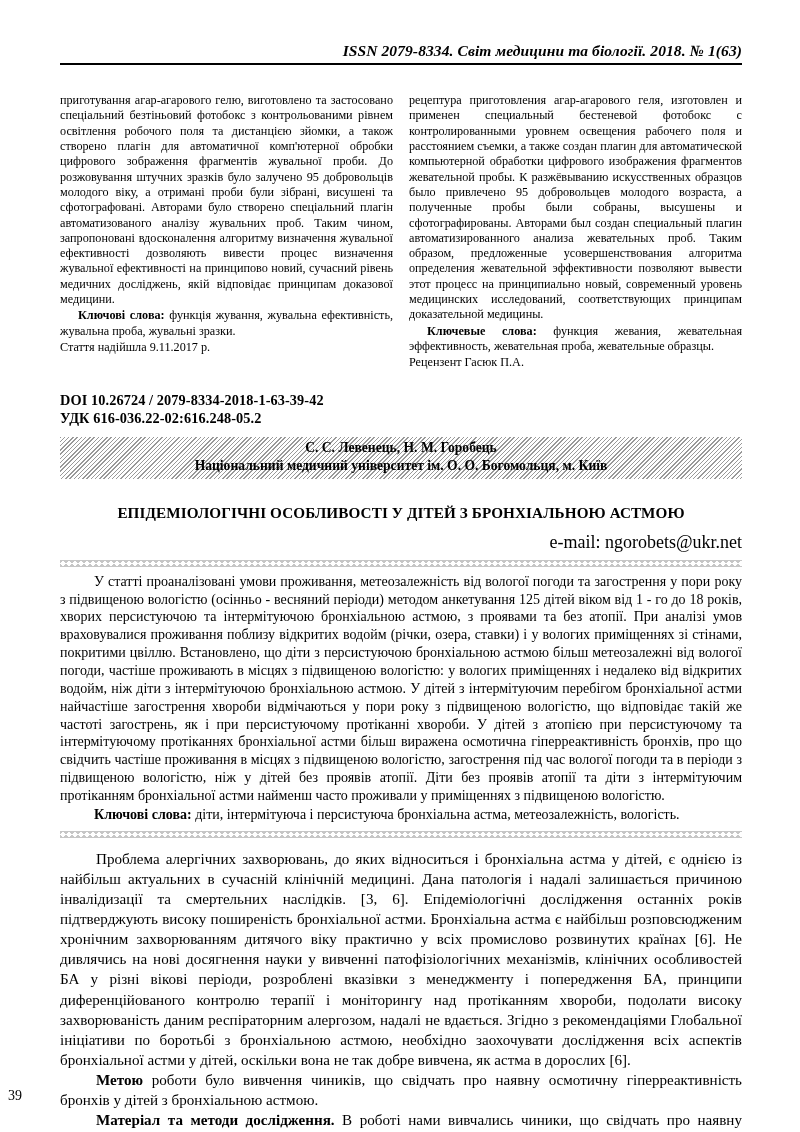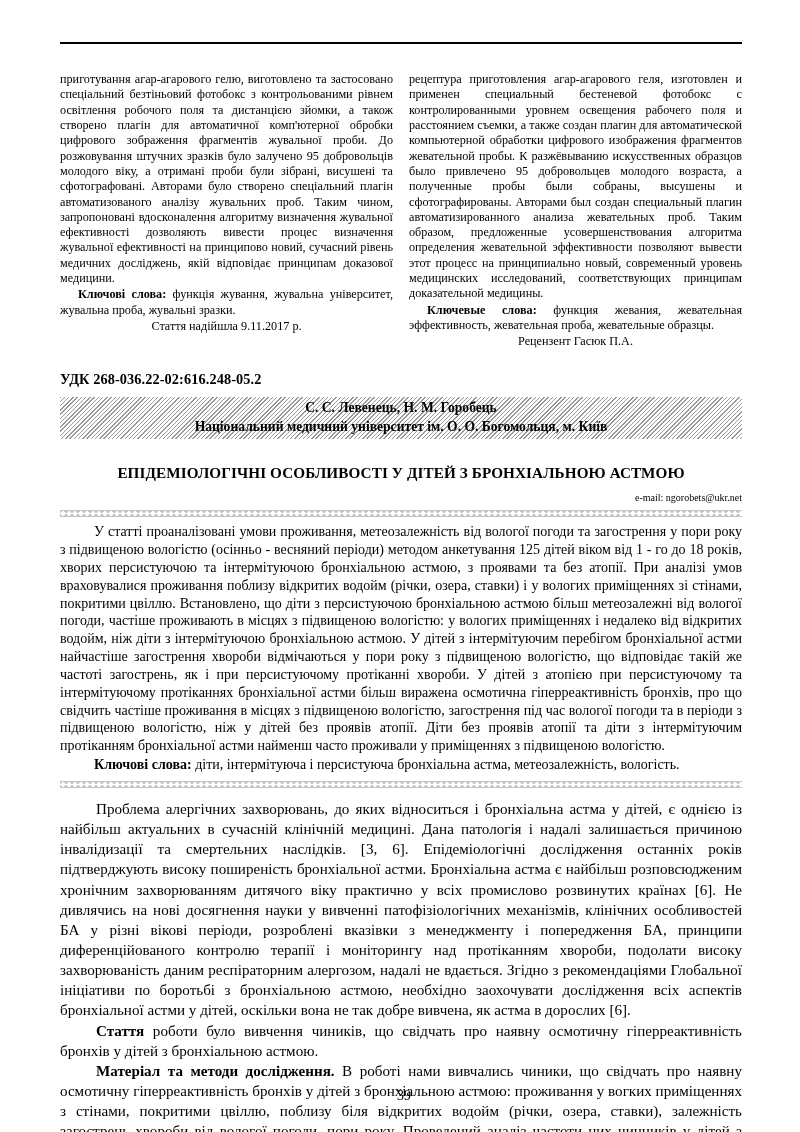--- a/index.html
+++ b/index.html
@@ -51,21 +51,21 @@
     hyphens: none;
     margin-top: 19px;
   }
   .col p { margin: 0; }
   .kw {
     text-indent: 18px;
     margin-top: 1px !important;
   }
   .kw b { font-weight: bold; }
   .sig {
-    text-align: center;
+    text-align: left;
     margin-top: 1px !important;
   }
 
   
   .doi-block {
     margin-top: 20px;
     font-weight: bold;
     font-size: 14.3px;
     line-height: 1.30;
     letter-spacing: 0.1px;
@@ -94,21 +94,21 @@
   .article-title {
     margin-top: 25px;
     text-align: center;
     font-weight: bold;
     font-size: 15.2px;
     letter-spacing: 0.1px;
   }
   .email-line {
     margin-top: 10px;
     text-align: right;
-    font-size: 10px;
+    font-size: 18px;
   }
 
   
   .zigzag {
     height: 7px;
     margin: 7px 0 6px 0;
     background-image:
       linear-gradient(135deg, #bdbdbd 25%, transparent 25%),
       linear-gradient(225deg, #bdbdbd 25%, transparent 25%),
       linear-gradient(315deg, #bdbdbd 25%, transparent 25%),
@@ -143,46 +143,47 @@
     text-indent: 36px;
   }
   .body-text b { font-weight: bold; }
 
   
   .page-number {
     position: absolute;
     left: 8px;
     right: 0;
     bottom: 28px;
-    text-align: center;
     font-size: 14px;
   }
 </style>
 </head>
 <body>
 
 <div class="page">
 
+  <div class="running-head">ISSN 2079-8334. Світ медицини та біології. 2018. № 1(63)</div>
   <div class="head-rule"></div>
 
   <div class="cols">
     <div class="col">
       <p>приготування агар-агарового гелю, виготовлено та застосовано спеціальний безтіньовий фотобокс з контрольованими рівнем освітлення робочого поля та дистанцією зйомки, а також створено плагін для автоматичної комп'ютерної обробки цифрового зображення фрагментів жувальної проби. До розжовування штучних зразків було залучено 95 добровольців молодого віку, а отримані проби були зібрані, висушені та сфотографовані. Авторами було створено спеціальний плагін автоматизованого аналізу жувальних проб. Таким чином, запропоновані вдосконалення алгоритму визначення жувальної ефективності дозволяють вивести процес визначення жувальної ефективності на принципово новий, сучасний рівень медичних досліджень, якій відповідає принципам доказової медицини.</p>
-      <p class="kw"><b>Ключові слова:</b><span> функція жування, жувальна університет, жувальна проба, жувальні зразки.</span></p>
+      <p class="kw"><b>Ключові слова:</b><span> функція жування, жувальна ефективність, жувальна проба, жувальні зразки.</span></p>
       <p class="sig">Стаття надійшла 9.11.2017 р.</p>
     </div>
     <div class="col">
       <p>рецептура приготовления агар-агарового геля, изготовлен и применен специальный бестеневой фотобокс с контролированными уровнем освещения рабочего поля и расстоянием съемки, а также создан плагин для автоматической компьютерной обработки цифрового изображения фрагментов жевательной пробы. К разжёвыванию искусственных образцов было привлечено 95 добровольцев молодого возраста, а полученные пробы были собраны, высушены и сфотографированы. Авторами был создан специальный плагин автоматизированного анализа жевательных проб. Таким образом, предложенные усовершенствования алгоритма определения жевательной эффективности позволяют вывести этот процесс на принципиально новый, современный уровень медицинских исследований, соответствующих принципам доказательной медицины.</p>
       <p class="kw"><b>Ключевые слова:</b><span> функция жевания, жевательная эффективность, жевательная проба, жевательные образцы.</span></p>
       <p class="sig">Рецензент Гасюк П.А.</p>
     </div>
   </div>
 
   <div class="doi-block">
-    <div>УДК 268-036.22-02:616.248-05.2</div>
+    <div>DOI 10.26724 / 2079-8334-2018-1-63-39-42</div>
+    <div>УДК 616-036.22-02:616.248-05.2</div>
   </div>
 
   <div class="authors-band">
     <div class="line">С. С. Левенець, Н. М. Горобець</div>
     <div class="line">Національний медичний університет ім. О. О. Богомольця, м. Київ</div>
   </div>
 
   <div class="article-title">ЕПІДЕМІОЛОГІЧНІ ОСОБЛИВОСТІ У ДІТЕЙ З БРОНХІАЛЬНОЮ АСТМОЮ</div>
   <div class="email-line">e-mail: ngorobets@ukr.net</div>
 
@@ -190,19 +191,19 @@
 
   <div class="abstract">
     <p class="first">У статті проаналізовані умови проживання, метеозалежність від вологої погоди та загострення у пори року з підвищеною вологістю (осінньо - весняний періоди) методом анкетування 125 дітей віком від 1 - го до 18 років, хворих персистуючою та інтермітуючою бронхіальною астмою, з проявами та без атопії. При аналізі умов враховувалися проживання поблизу відкритих водойм (річки, озера, ставки) і у вологих приміщеннях зі стінами, покритими цвіллю. Встановлено, що діти з персистуючою бронхіальною астмою більш метеозалежні від вологої погоди, частіше проживають в місцях з підвищеною вологістю: у вологих приміщеннях і недалеко від відкритих водойм, ніж діти з інтермітуючою бронхіальною астмою. У дітей з інтермітуючим перебігом бронхіальної астми найчастіше загострення хвороби відмічаються у пори року з підвищеною вологістю, що відповідає такій же частоті загострень, як і при персистуючому протіканні хвороби. У дітей з атопією при персистуючому та інтермітуючому протіканнях бронхіальної астми більш виражена осмотична гіперреактивність бронхів, про що свідчить частіше проживання в місцях з підвищеною вологістю, загострення під час вологої погоди та в періоди з підвищеною вологістю, ніж у дітей без проявів атопії. Діти без проявів атопії та діти з інтермітуючим протіканням бронхіальної астми найменш часто проживали у приміщеннях з підвищеною вологістю.</p>
     <p class="kw-line"><b>Ключові слова:</b><span> діти, інтермітуюча і персистуюча бронхіальна астма, метеозалежність, вологість.</span></p>
   </div>
 
   <div class="zigzag"></div>
 
   <div class="body-text">
     <p><b></b><span>Проблема алергічних захворювань, до яких відноситься і бронхіальна астма у дітей, є однією із найбільш актуальних в сучасній клінічній медицині. Дана патологія і надалі залишається причиною інвалідизації та смертельних наслідків. [3, 6]. Епідеміологічні дослідження останніх років підтверджують високу поширеність бронхіальної астми. Бронхіальна астма є найбільш розповсюдженим хронічним захворюванням дитячого віку практично у всіх промислово розвинутих країнах [6]. Не дивлячись на нові досягнення науки у вивченні патофізіологічних механізмів, клінічних особливостей БА у різні вікові періоди, розроблені вказівки з менеджменту і попередження БА, принципи диференційованого контролю терапії і моніторингу над протіканням хвороби, подолати високу захворюваність даним респіраторним алергозом, надалі не вдається. Згідно з рекомендаціями Глобальної ініціативи по боротьбі з бронхіальною астмою, необхідно заохочувати дослідження всіх аспектів бронхіальної астми у дітей, оскільки вона не так добре вивчена, як астма в дорослих [6].</span></p>
-    <p><b>Стаття</b><span> роботи було вивчення чиників, що свідчать про наявну осмотичну гіперреактивність бронхів у дітей з бронхіальною астмою.</span></p>
+    <p><b>Метою</b><span> роботи було вивчення чиників, що свідчать про наявну осмотичну гіперреактивність бронхів у дітей з бронхіальною астмою.</span></p>
     <p><b>Матеріал та методи дослідження.</b><span> В роботі нами вивчались чиники, що свідчать про наявну осмотичну гіперреактивність бронхів у дітей з бронхіальною астмою: проживання у вогких приміщеннях з стінами, покритими цвіллю, поблизу біля відкритих водойм (річки, озера, ставки), залежність загострень хвороби від вологої погоди, пори року. Проведений аналіз частоти цих чинників у дітей з різними перебігами астми, персистуючим та інтермітуючим [1], без і з</span></p>
   </div>
 
   <div class="page-number">39</div>
 
 </div>
 
 </body></html>

